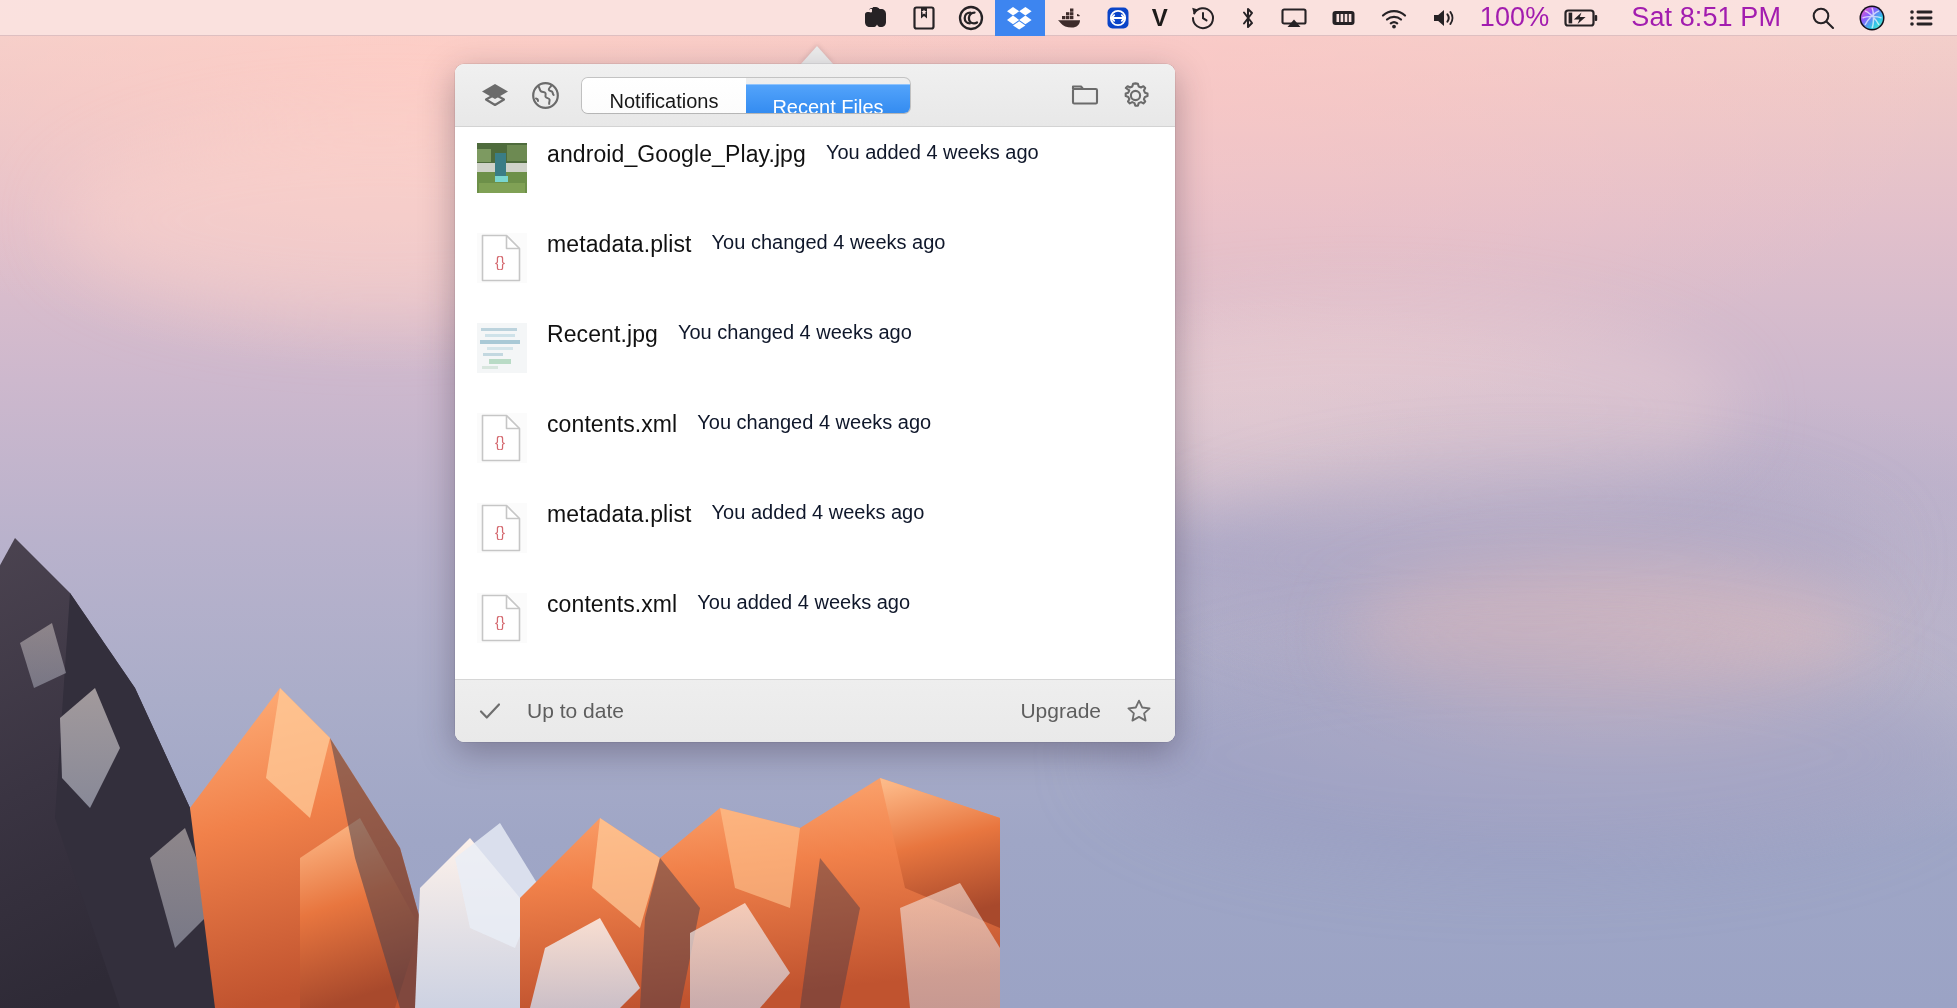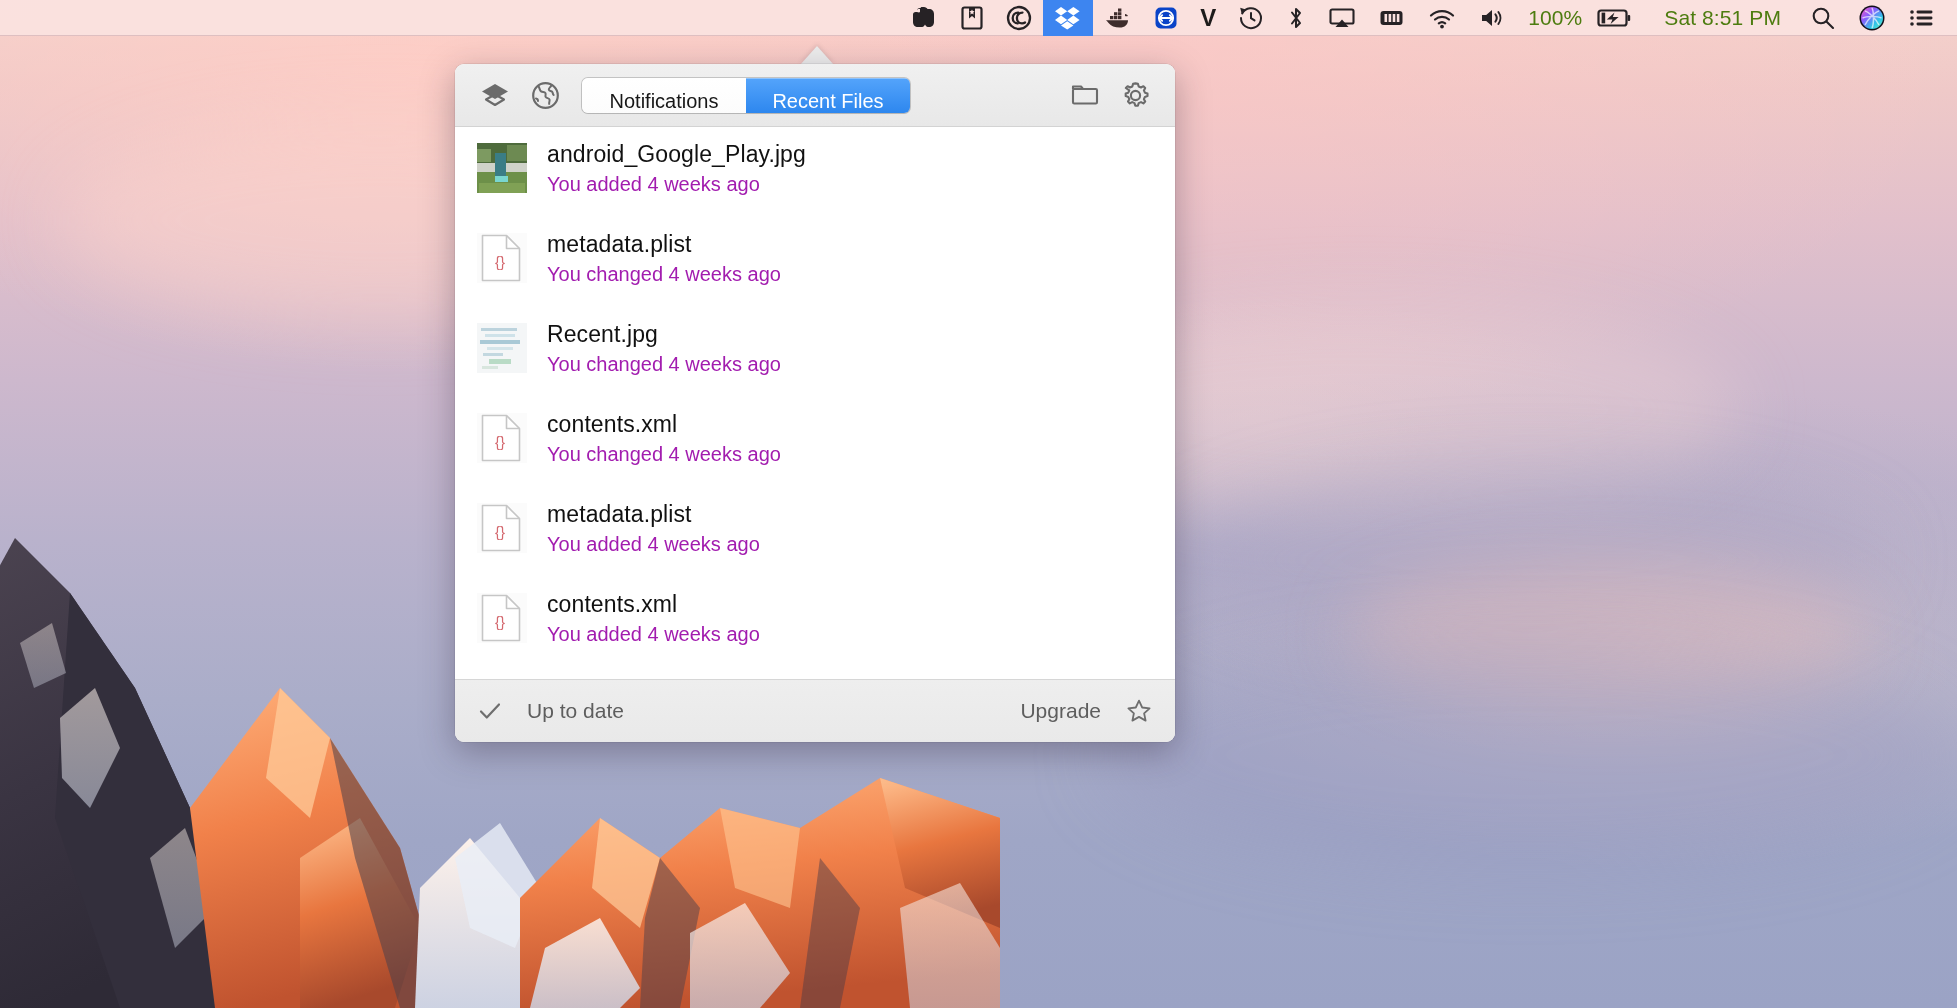--- a/index.html
+++ b/index.html
@@ -39,21 +39,21 @@
     background:rgba(250,226,224,.93);
     display:flex; align-items:center; justify-content:flex-end;
     padding-right:10px;
     border-bottom:1px solid rgba(170,130,140,.35);
   }
   .mb-item{
     height:36px; display:flex; align-items:center; justify-content:center;
     padding:0 11px; color:#2c2320;
   }
   .mb-item.active{ background:#3d85f0; }
-  .mb-text{ font-size:21px; color:#4d7c0f; letter-spacing:.1px; white-space:nowrap;text-align:center; }
+  .mb-text{ font-size:27px; color:#a21caf; letter-spacing:.1px; white-space:nowrap;text-align:center; }
   .mb-sub{ font-size:21px; color:#1d1b1a; }
 
   
   #popover{
     position:absolute; left:455px; top:64px; width:720px; height:678px;
     background:#ffffff;
     border-radius:9px;
     box-shadow:0 10px 34px rgba(40,30,50,.34), 0 0 0 .5px rgba(0,0,0,.12);
     overflow:hidden;
     display:flex; flex-direction:column;
@@ -80,35 +80,35 @@
     border-radius:6px; overflow:hidden;
     box-shadow:0 0 0 1px rgba(0,0,0,.18), 0 1px 1px rgba(0,0,0,.06);
     height:35px;
   }
   .seg-btn{
     display:flex; align-items:center; justify-content:center;
     font-size:20px; padding:0 22px; height:48px; white-space:nowrap;
   }
   .seg-btn.off{ background:linear-gradient(180deg,#ffffff,#fbfbfb); color:#171717; min-width:164px; }
   .seg-btn.on{ background:linear-gradient(180deg,#54a4fb,#1f7cea); color:#ffffff; min-width:164px;
-               box-shadow:inset 0 1px 0 rgba(255,255,255,.35); }
+               box-shadow:inset 0 1px 0 rgba(255,255,255,.35);margin-top:6px; }
 
   #pop-body{ flex:1 1 auto; background:#fff; overflow:hidden; position:relative; }
   .row{
     display:flex; align-items:flex-start; gap:20px;
     padding:14px 22px 14px 22px; height:90px;
   }
   .thumb{
     width:50px; height:50px; flex:0 0 50px; margin-top:2px;
     border:1px solid #d8d8d8; background:#fbfbfb; position:relative; overflow:hidden;
   }
   .thumb.photo{ border:none; }
-  .row-text{ display:flex; flex-direction:column; gap:8px; padding-top:1px;justify-content:flex-end; }
+  .row-text{ display:flex; flex-direction:row; gap:20px; padding-top:1px;justify-content:flex-end; }
   .fname{ font-size:23px; color:#111111; line-height:1.05; letter-spacing:.1px; }
-  .fmeta{ font-size:20px; color:#a21caf; line-height:1.05; }
+  .fmeta{ font-size:20px; color:#0f172a; line-height:1.05; }
 
   #pop-footer{
     flex:0 0 63px; height:63px;
     background:linear-gradient(180deg,#eeeeee,#e9e9e9);
     border-top:1px solid #d6d6d6;
     display:flex; align-items:center; justify-content:space-between;
     padding:0 22px;
   }
   .foot-left, .foot-right{ display:flex; align-items:center; gap:24px; }
   .foot-text{ font-size:21px; color:#5e5e5e; }

